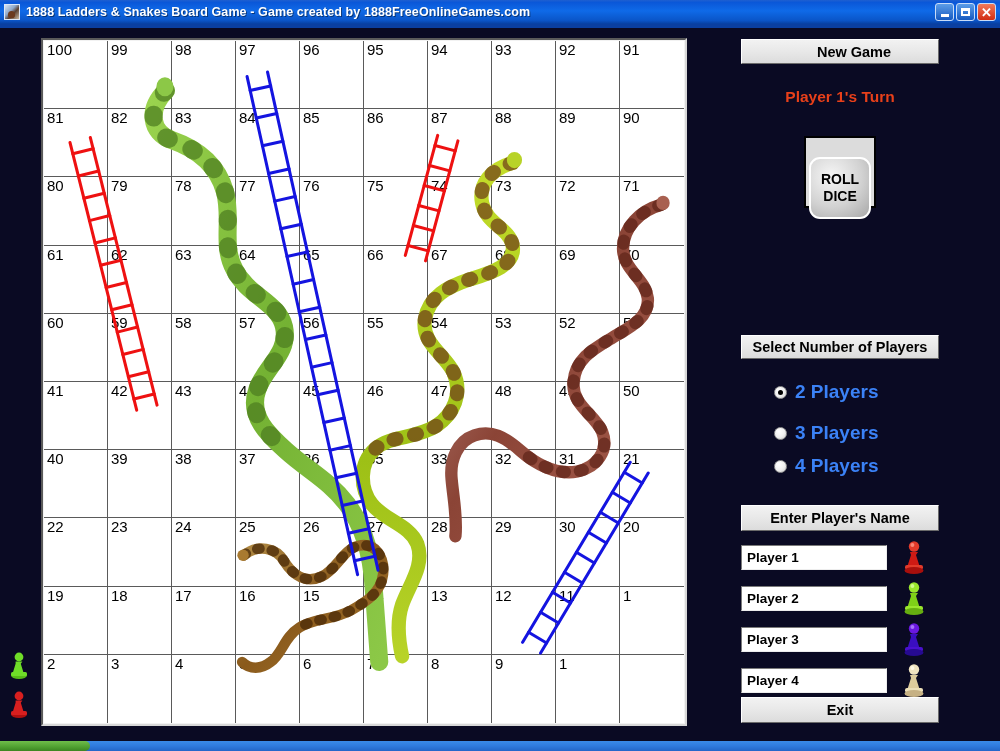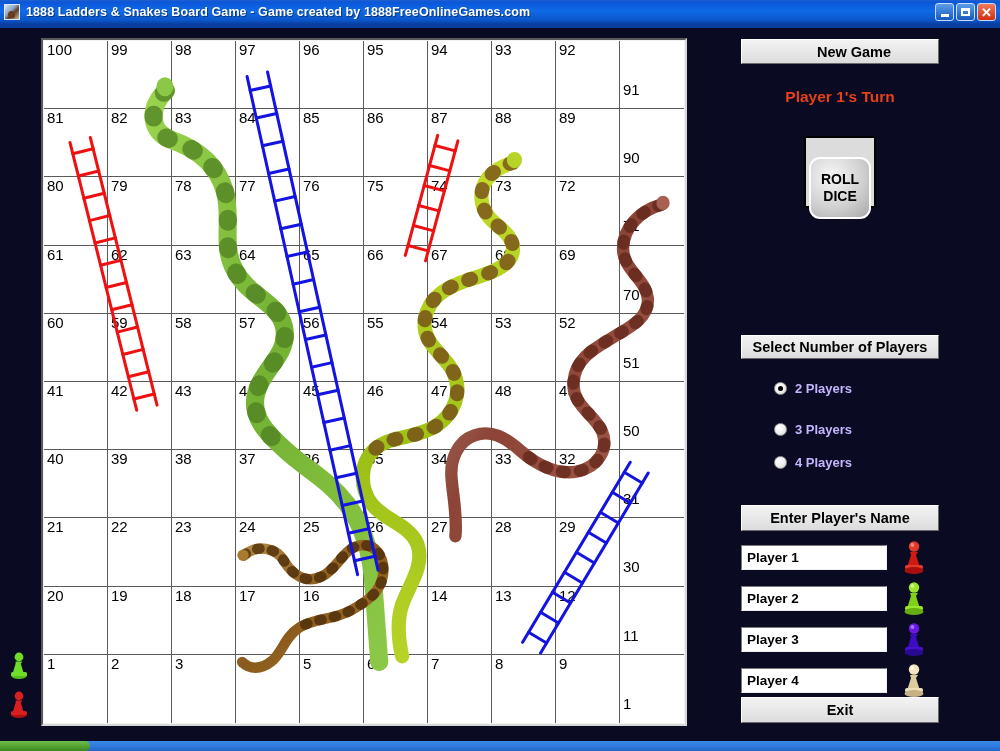--- a/index.html
+++ b/index.html
@@ -126,21 +126,21 @@
   }
   .cell {
     border-right: 1px solid #5a5a5a;
     border-bottom: 1px solid #5a5a5a;
     box-sizing: border-box;
     position: relative;
     font-size: 15px;
     color: #000;
     font-family: "Liberation Sans", sans-serif;
   }
-  .cell:nth-child(10n) { border-right: none; margin-top: 40px; }
+  .cell:nth-child(10n) { border-right: none; }
   .cell:nth-child(n+91) { border-bottom: none; }
   .cell .num {
     position: absolute;
     left: 3px; top: 1px;
     line-height: 16px;
   }
   #art {
     position: absolute;
     inset: 0;
     pointer-events: none;
@@ -231,22 +231,22 @@
   }
   .radio-row.checked .dot::after {
     content: "";
     position: absolute;
     left: 3px; top: 3px;
     width: 5px; height: 5px;
     border-radius: 50%;
     background: #000;
   }
   .radio-row .rlabel {
-    color: #c4b5fd;
-    font-size: 13px;
+    color: #3b82f6;
+    font-size: 19px;
     font-weight: bold;
     font-family: "Liberation Sans", sans-serif;
   }
   #r2 { top: 353px; }
   #r3 { top: 394px; }
   #r4 { top: 427px; }
 
   .name-row {
     position: absolute;
     left: 11px;
@@ -530,23 +530,20 @@
               <span class="num">38</span>
             </div>
             <div class="cell">
               <span class="num">37</span>
             </div>
             <div class="cell">
               <span class="num">36</span>
             </div>
             <div class="cell">
               <span class="num">35</span>
-            </div>
-            <div class="cell">
-              <span class="num">34</span>
             </div>
             <div class="cell">
               <span class="num">33</span>
             </div>
             <div class="cell">
               <span class="num">32</span>
             </div>
             <div class="cell">
               <span class="num">31</span>
             </div>

